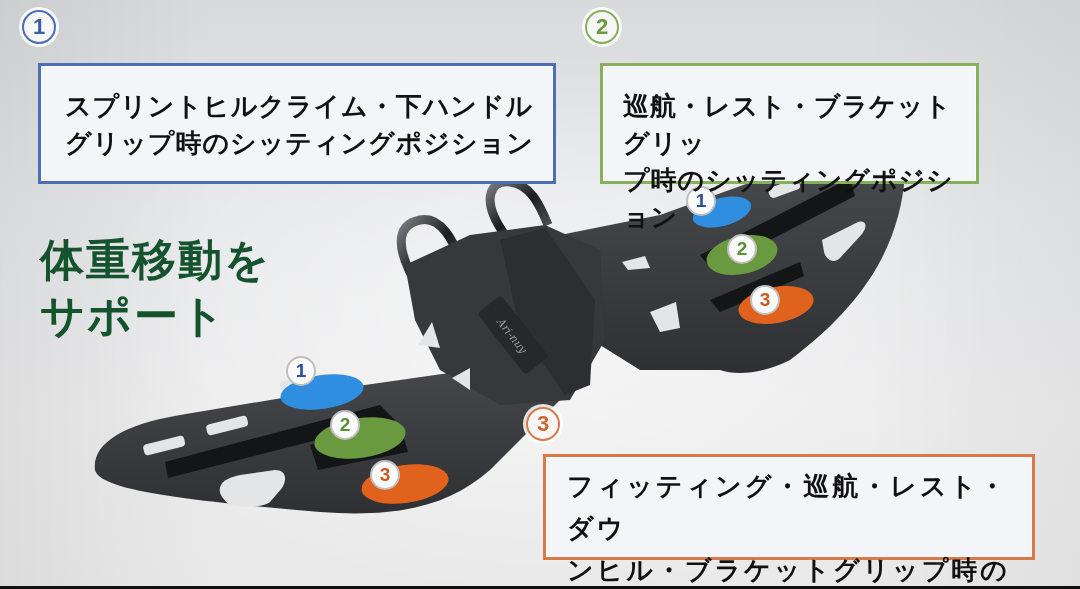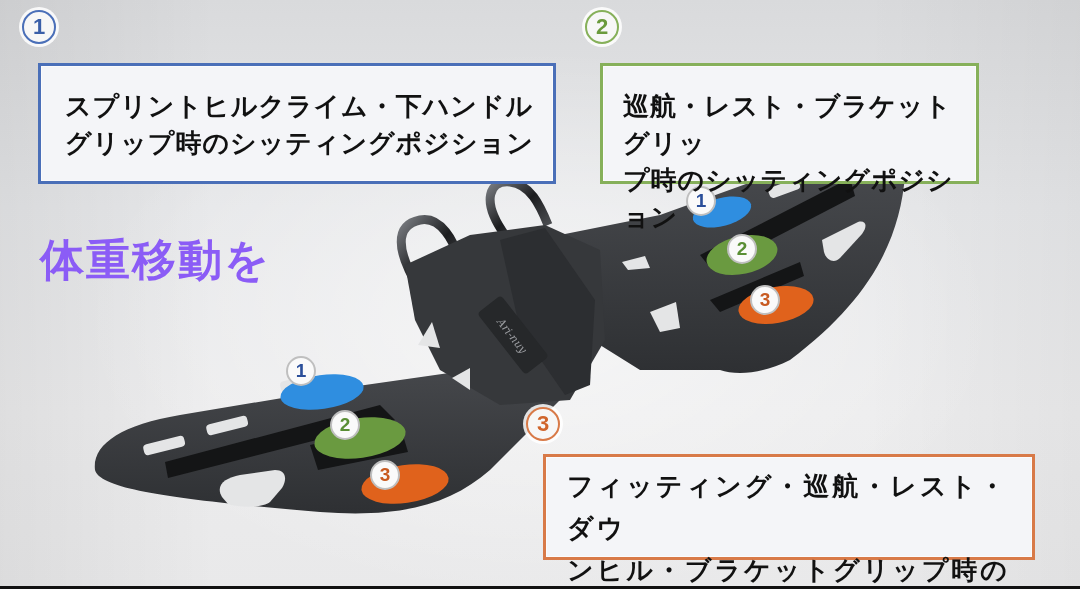--- a/index.html
+++ b/index.html
@@ -38,21 +38,21 @@
   #c2 .text { position:absolute; left:20px; top:22px; }
   #b2 { left:585px; top:10px; border-color:#86b05a; color:#6a9a3c; }
 
   #c3 { left:543px; top:414px; width:492px; height:106px; border-color:#d87a48; }
   #c3 .text { position:absolute; left:21px; top:8px; line-height:42px; letter-spacing:3px; }
   #b3 { left:526px; top:407px; border-color:#d87a48; color:#d0652c; }
 
   .headline {
     position:absolute; left:40px; top:232px;
     font-family:"DejaVu Serif", "Liberation Serif", serif; font-weight:bold;
-    font-size:44px; line-height:56px; color:#8b5cf6; letter-spacing:2px;
+    font-size:44px; line-height:56px; color:#14532d; letter-spacing:2px;
   }
 
   .product { position:absolute; left:0; top:0; width:1080px; height:589px; }
 
   .marker-label {
     position:absolute; width:30px; height:30px; border-radius:50%;
     background:#fafafa; border:2px solid #bfbfbf; box-sizing:border-box;
     display:flex; align-items:center; justify-content:center;
     font-weight:bold; font-size:19px; font-family:"Liberation Sans", sans-serif;
   }
@@ -130,20 +130,21 @@
 
 <div class="marker-label" style="left:686px;top:186px;color:#2b4f9a;">1</div>
 <div class="marker-label" style="left:727px;top:234px;color:#5a8f35;">2</div>
 <div class="marker-label" style="left:750px;top:285px;color:#c85a20;">3</div>
 <div class="marker-label" style="left:286px;top:356px;color:#2b4f9a;">1</div>
 <div class="marker-label" style="left:330px;top:410px;color:#5a8f35;">2</div>
 <div class="marker-label" style="left:370px;top:460px;color:#c85a20;">3</div>
 
 <div class="headline">
   <div>体重移動を</div>
+  <div>サポート</div>
 </div>
 
 <div class="callout" id="c1">
   <div class="text">スプリントヒルクライム・下ハンドル
 グリップ時のシッティングポジション</div>
 </div>
 <div class="num-badge" id="b1">1</div>
 
 <div class="callout" id="c2">
   <div class="text">巡航・レスト・ブラケットグリッ

